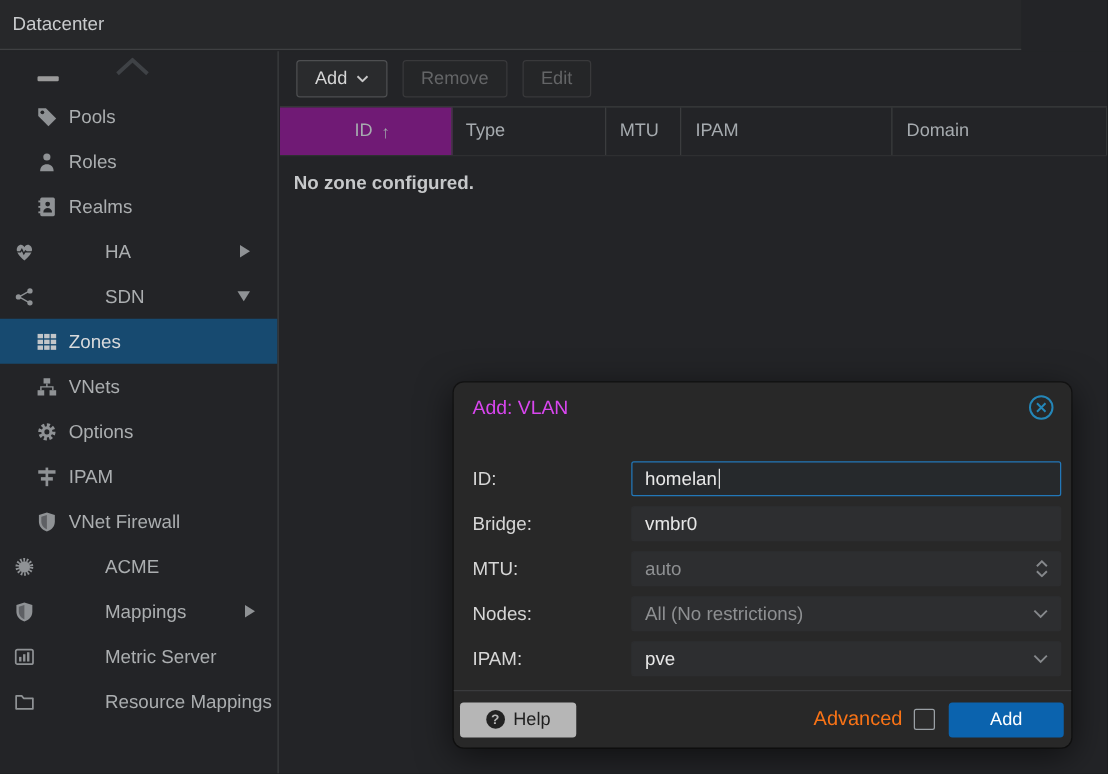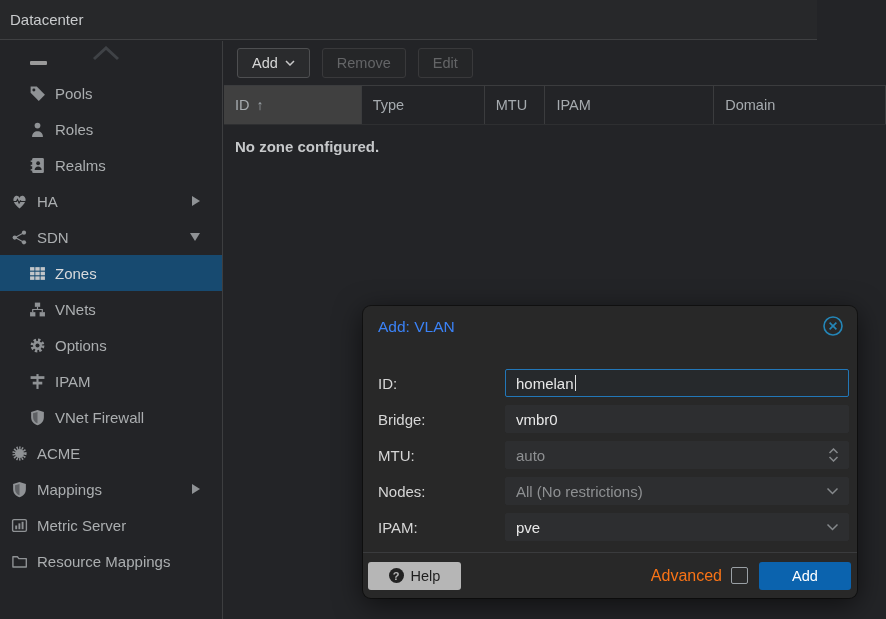--- a/index.html
+++ b/index.html
@@ -15,21 +15,21 @@
     background:#27282a;border-bottom:1px solid #3f4042;
     display:flex;align-items:center;padding-left:10px;
   }
   #topbar .title{color:#c9cbcd;font-size:15px;}
   
   #sidebar{
     position:absolute;left:0;top:41px;bottom:0;width:223px;
     background:#232427;border-right:1px solid #3d3e40;overflow:hidden;
   }
   .side-item{height:36px;display:flex;align-items:center;cursor:pointer;color:#abaeb0;}
-  .side-item.lvl1{padding-left:10px;}
+  .side-item.lvl1{padding-left:10px;gap:47px;}
   .side-item.lvl2{padding-left:28px;}
   .side-item .icn{width:18px;height:17px;margin-right:9px;display:inline-flex;align-items:center;justify-content:center;flex:0 0 18px;}
   .side-item .icn svg{width:17px;height:17px;}
   .side-item .lbl{white-space:nowrap;}
   .side-item.sel{background:#174a70;color:#d8dadc;}
   .arr{margin-left:auto;margin-right:22px;width:0;height:0;}
   .arr.right{border-left:8px solid #8f9295;border-top:5px solid transparent;border-bottom:5px solid transparent;}
   .arr.down{border-top:8px solid #8f9295;border-left:5px solid transparent;border-right:5px solid transparent;}
   .side-item.partial{height:34px;position:relative;}
   .partial .dash{position:absolute;left:30px;top:20px;width:17px;height:4px;background:#9a9a9a;border-radius:1px;}
@@ -44,34 +44,34 @@
   }
   .tbtn.disabled{color:#646567;border-color:#39393b;background:#252628;cursor:default;}
   .grid-header{
     height:40px;border-top:1px solid #3b3c3e;border-bottom:1px solid #2e2f31;
     display:flex;color:#a6abaf;font-size:14.5px;
   }
   .gh-cell{
     display:flex;align-items:center;padding-left:11px;
     border-right:1px solid #3b3c3e;height:100%;
   }
-  .gh-cell:nth-child(1){width:141px;background:#404040;}
+  .gh-cell:nth-child(1){width:141px;background:#701a75;justify-content:center;}
   .gh-cell:nth-child(2){width:126px;}
   .gh-cell:nth-child(3){width:62px;}
   .gh-cell:nth-child(4){width:173px;}
   .gh-cell:nth-child(5){width:176px;}
   .sort-arrow{margin-left:7px;font-size:14px;color:#9fa6ab;}
   .grid-empty{padding:13px 0 0 11px;color:#c6c8ca;font-size:15px;font-weight:bold;}
   
   #dialog{
     position:absolute;left:363px;top:306px;width:494px;height:292px;
     background:#282828;border-radius:8px;
     box-shadow:0 6px 28px rgba(0,0,0,.6), 0 0 0 1px #151515;
   }
-  .dlg-title{position:absolute;left:15px;top:12px;font-size:15.5px;color:#3b82f6;}
+  .dlg-title{position:absolute;left:15px;top:12px;font-size:15.5px;color:#d946ef;}
   .dlg-close{position:absolute;right:13px;top:9px;width:22px;height:22px;cursor:pointer;}
   .dlg-row{position:absolute;left:15px;right:8px;height:40px;display:flex;align-items:center;}
   .dlg-row .flabel{width:127px;color:#d6d6d6;font-size:15px;}
   .field{
     position:relative;flex:1;height:28px;background:#2d2e30;border-radius:2px;
     display:flex;align-items:center;padding:0 10px;font-size:15px;color:#e8e8e8;
     border:1px solid #2d2e30;cursor:text;
   }
   .field.focused{background:#26292c;border:1px solid #2277b8;}
   .field.muted{color:#8e9092;}

